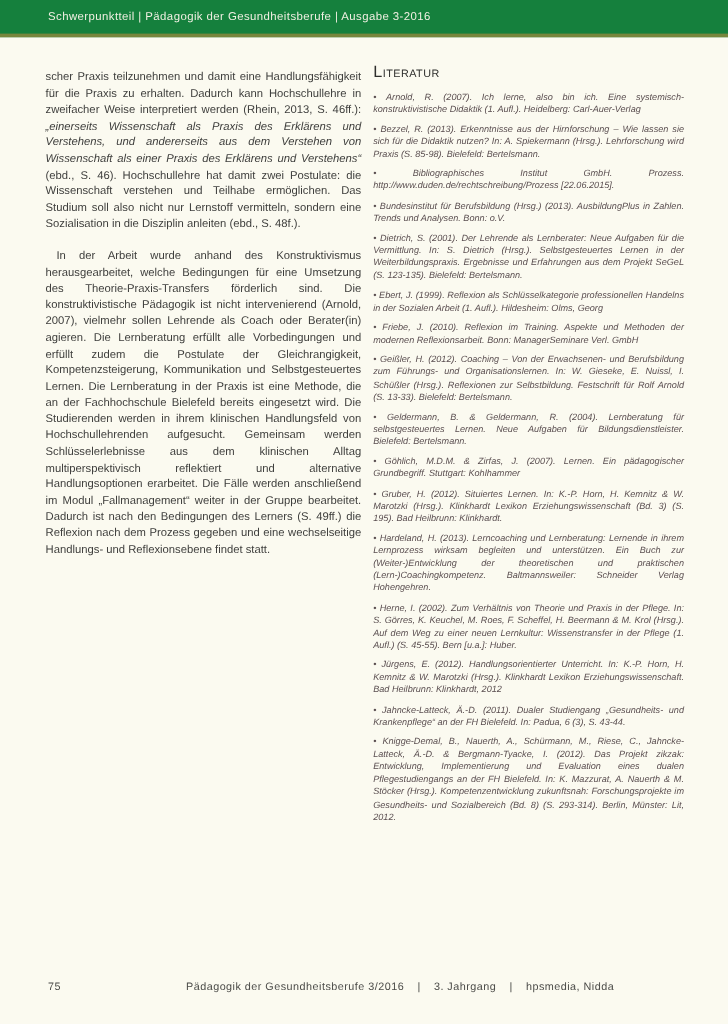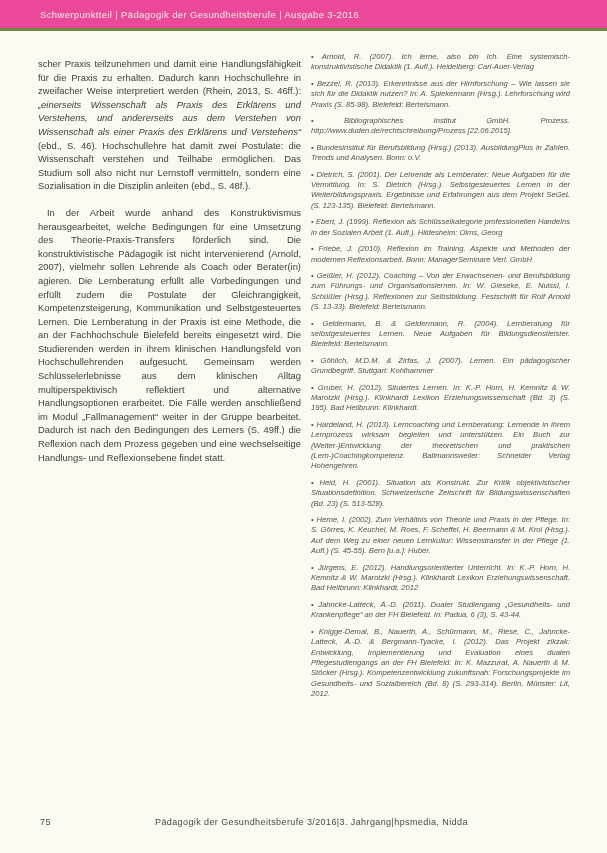--- a/index.html
+++ b/index.html
@@ -12,21 +12,21 @@
     height: 853px;
     background: #fbfaf0;
     overflow: hidden;
   }
 
   
   .header {
     position: absolute;
     top: 0; left: 0; right: 0;
     height: 31px;
-    background: #ec4899;
+    background: #15803d;
     border-bottom: 3px solid #77863d;
     display: flex;
     align-items: center;
   }
   .header-title {
     padding-left: 40px;
     color: #f0efe2;
     font-size: 9.5px;
     letter-spacing: 0.35px;
   }
@@ -93,52 +93,53 @@
   .page-number {
     position: absolute;
     left: 40px;
     top: 3px;
   }
   .footer-line {
     position: absolute;
     left: 155px;
     top: 3px;
     display: flex;
+    gap: 11px;
     white-space: nowrap;
   }
 </style>
 </head>
 <body>
 
 <div class="page">
 
   <div class="header">
     <div class="header-title">Schwerpunktteil | Pädagogik der Gesundheitsberufe | Ausgabe 3-2016</div>
   </div>
 
   <div class="col-left">
     <p class="body-par"><span>scher Praxis teilzunehmen und damit eine Handlungsfähigkeit für die Praxis zu erhalten. Dadurch kann Hochschullehre in zweifacher Weise interpretiert werden (Rhein, 2013, S. 46ff.): </span><span class="quote-italic">„einerseits Wissenschaft als Praxis des Erklärens und Verstehens, und andererseits aus dem Verstehen von Wissenschaft als einer Praxis des Erklärens und Verstehens“</span><span> (ebd., S. 46). Hochschullehre hat damit zwei Postulate: die Wissenschaft verstehen und Teilhabe ermöglichen. Das Studium soll also nicht nur Lernstoff vermitteln, sondern eine Sozialisation in die Disziplin anleiten (ebd., S. 48f.).</span></p>
     <p class="body-par">In der Arbeit wurde anhand des Konstruktivismus herausgearbeitet, welche Bedingungen für eine Umsetzung des Theorie-Praxis-Transfers förderlich sind. Die konstruktivistische Pädagogik ist nicht intervenierend (Arnold, 2007), vielmehr sollen Lehrende als Coach oder Berater(in) agieren. Die Lernberatung erfüllt alle Vorbedingungen und erfüllt zudem die Postulate der Gleichrangigkeit, Kompetenzsteigerung, Kommunikation und Selbstgesteuertes Lernen. Die Lernberatung in der Praxis ist eine Methode, die an der Fachhochschule Bielefeld bereits eingesetzt wird. Die Studierenden werden in ihrem klinischen Handlungsfeld von Hochschullehrenden aufgesucht. Gemeinsam werden Schlüsselerlebnisse aus dem klinischen Alltag multiperspektivisch reflektiert und alternative Handlungsoptionen erarbeitet. Die Fälle werden anschließend im Modul „Fallmanagement“ weiter in der Gruppe bearbeitet. Dadurch ist nach den Bedingungen des Lerners (S. 49ff.) die Reflexion nach dem Prozess gegeben und eine wechselseitige Handlungs- und Reflexionsebene findet statt.</p>
   </div>
 
   <div class="col-right">
+    <div class="lit-heading">Literatur</div>
     <ul class="lit-list">
       <li>Arnold, R. (2007). Ich lerne, also bin ich. Eine systemisch-konstruktivistische Didaktik (1. Aufl.). Heidelberg: Carl-Auer-Verlag</li>
       <li>Bezzel, R. (2013). Erkenntnisse aus der Hirnforschung – Wie lassen sie sich für die Didaktik nutzen? In: A. Spiekermann (Hrsg.). Lehrforschung wird Praxis (S. 85-98). Bielefeld: Bertelsmann.</li>
       <li>Bibliographisches Institut GmbH. Prozess. http://www.duden.de/rechtschreibung/Prozess [22.06.2015].</li>
       <li>Bundesinstitut für Berufsbildung (Hrsg.) (2013). AusbildungPlus in Zahlen. Trends und Analysen. Bonn: o.V.</li>
       <li>Dietrich, S. (2001). Der Lehrende als Lernberater: Neue Aufgaben für die Vermittlung. In: S. Dietrich (Hrsg.). Selbstgesteuertes Lernen in der Weiterbildungspraxis. Ergebnisse und Erfahrungen aus dem Projekt SeGeL (S. 123-135). Bielefeld: Bertelsmann.</li>
       <li>Ebert, J. (1999). Reflexion als Schlüsselkategorie professionellen Handelns in der Sozialen Arbeit (1. Aufl.). Hildesheim: Olms, Georg</li>
       <li>Friebe, J. (2010). Reflexion im Training. Aspekte und Methoden der modernen Reflexionsarbeit. Bonn: ManagerSeminare Verl. GmbH</li>
       <li>Geißler, H. (2012). Coaching – Von der Erwachsenen- und Berufsbildung zum Führungs- und Organisationslernen. In: W. Gieseke, E. Nuissl, I. Schüßler (Hrsg.). Reflexionen zur Selbstbildung. Festschrift für Rolf Arnold (S. 13-33). Bielefeld: Bertelsmann.</li>
       <li>Geldermann, B. &amp; Geldermann, R. (2004). Lernberatung für selbstgesteuertes Lernen. Neue Aufgaben für Bildungsdienstleister. Bielefeld: Bertelsmann.</li>
       <li>Göhlich, M.D.M. &amp; Zirfas, J. (2007). Lernen. Ein pädagogischer Grundbegriff. Stuttgart: Kohlhammer</li>
       <li>Gruber, H. (2012). Situiertes Lernen. In: K.-P. Horn, H. Kemnitz &amp; W. Marotzki (Hrsg.). Klinkhardt Lexikon Erziehungswissenschaft (Bd. 3) (S. 195). Bad Heilbrunn: Klinkhardt.</li>
       <li>Hardeland, H. (2013). Lerncoaching und Lernberatung: Lernende in ihrem Lernprozess wirksam begleiten und unterstützen. Ein Buch zur (Weiter-)Entwicklung der theoretischen und praktischen (Lern-)Coachingkompetenz. Baltmannsweiler: Schneider Verlag Hohengehren.</li>
-      <li>Heid, H. (2001). Situation als Konstrukt. Zur Kritik objektivistischer Situationsdefinition. Schweizerische Zeitschrift für Bildungswissenschaften (Bd. 23) (S. 513-528).</li>
       <li>Herne, I. (2002). Zum Verhältnis von Theorie und Praxis in der Pflege. In: S. Görres, K. Keuchel, M. Roes, F. Scheffel, H. Beermann &amp; M. Krol (Hrsg.). Auf dem Weg zu einer neuen Lernkultur: Wissenstransfer in der Pflege (1. Aufl.) (S. 45-55). Bern [u.a.]: Huber.</li>
       <li>Jürgens, E. (2012). Handlungsorientierter Unterricht. In: K.-P. Horn, H. Kemnitz &amp; W. Marotzki (Hrsg.). Klinkhardt Lexikon Erziehungswissenschaft. Bad Heilbrunn: Klinkhardt, 2012</li>
       <li>Jahncke-Latteck, Ä.-D. (2011). Dualer Studiengang „Gesundheits- und Krankenpflege“ an der FH Bielefeld. In: Padua, 6 (3), S. 43-44.</li>
       <li>Knigge-Demal, B., Nauerth, A., Schürmann, M., Riese, C., Jahncke-Latteck, Ä.-D. &amp; Bergmann-Tyacke, I. (2012). Das Projekt zikzak: Entwicklung, Implementierung und Evaluation eines dualen Pflegestudiengangs an der FH Bielefeld. In: K. Mazzurat, A. Nauerth &amp; M. Stöcker (Hrsg.). Kompetenzentwicklung zukunftsnah: Forschungsprojekte im Gesundheits- und Sozialbereich (Bd. 8) (S. 293-314). Berlin, Münster: Lit, 2012.</li>
     </ul>
   </div>
 
   <div class="footer">
     <span class="page-number">75</span>
     <div class="footer-line">

